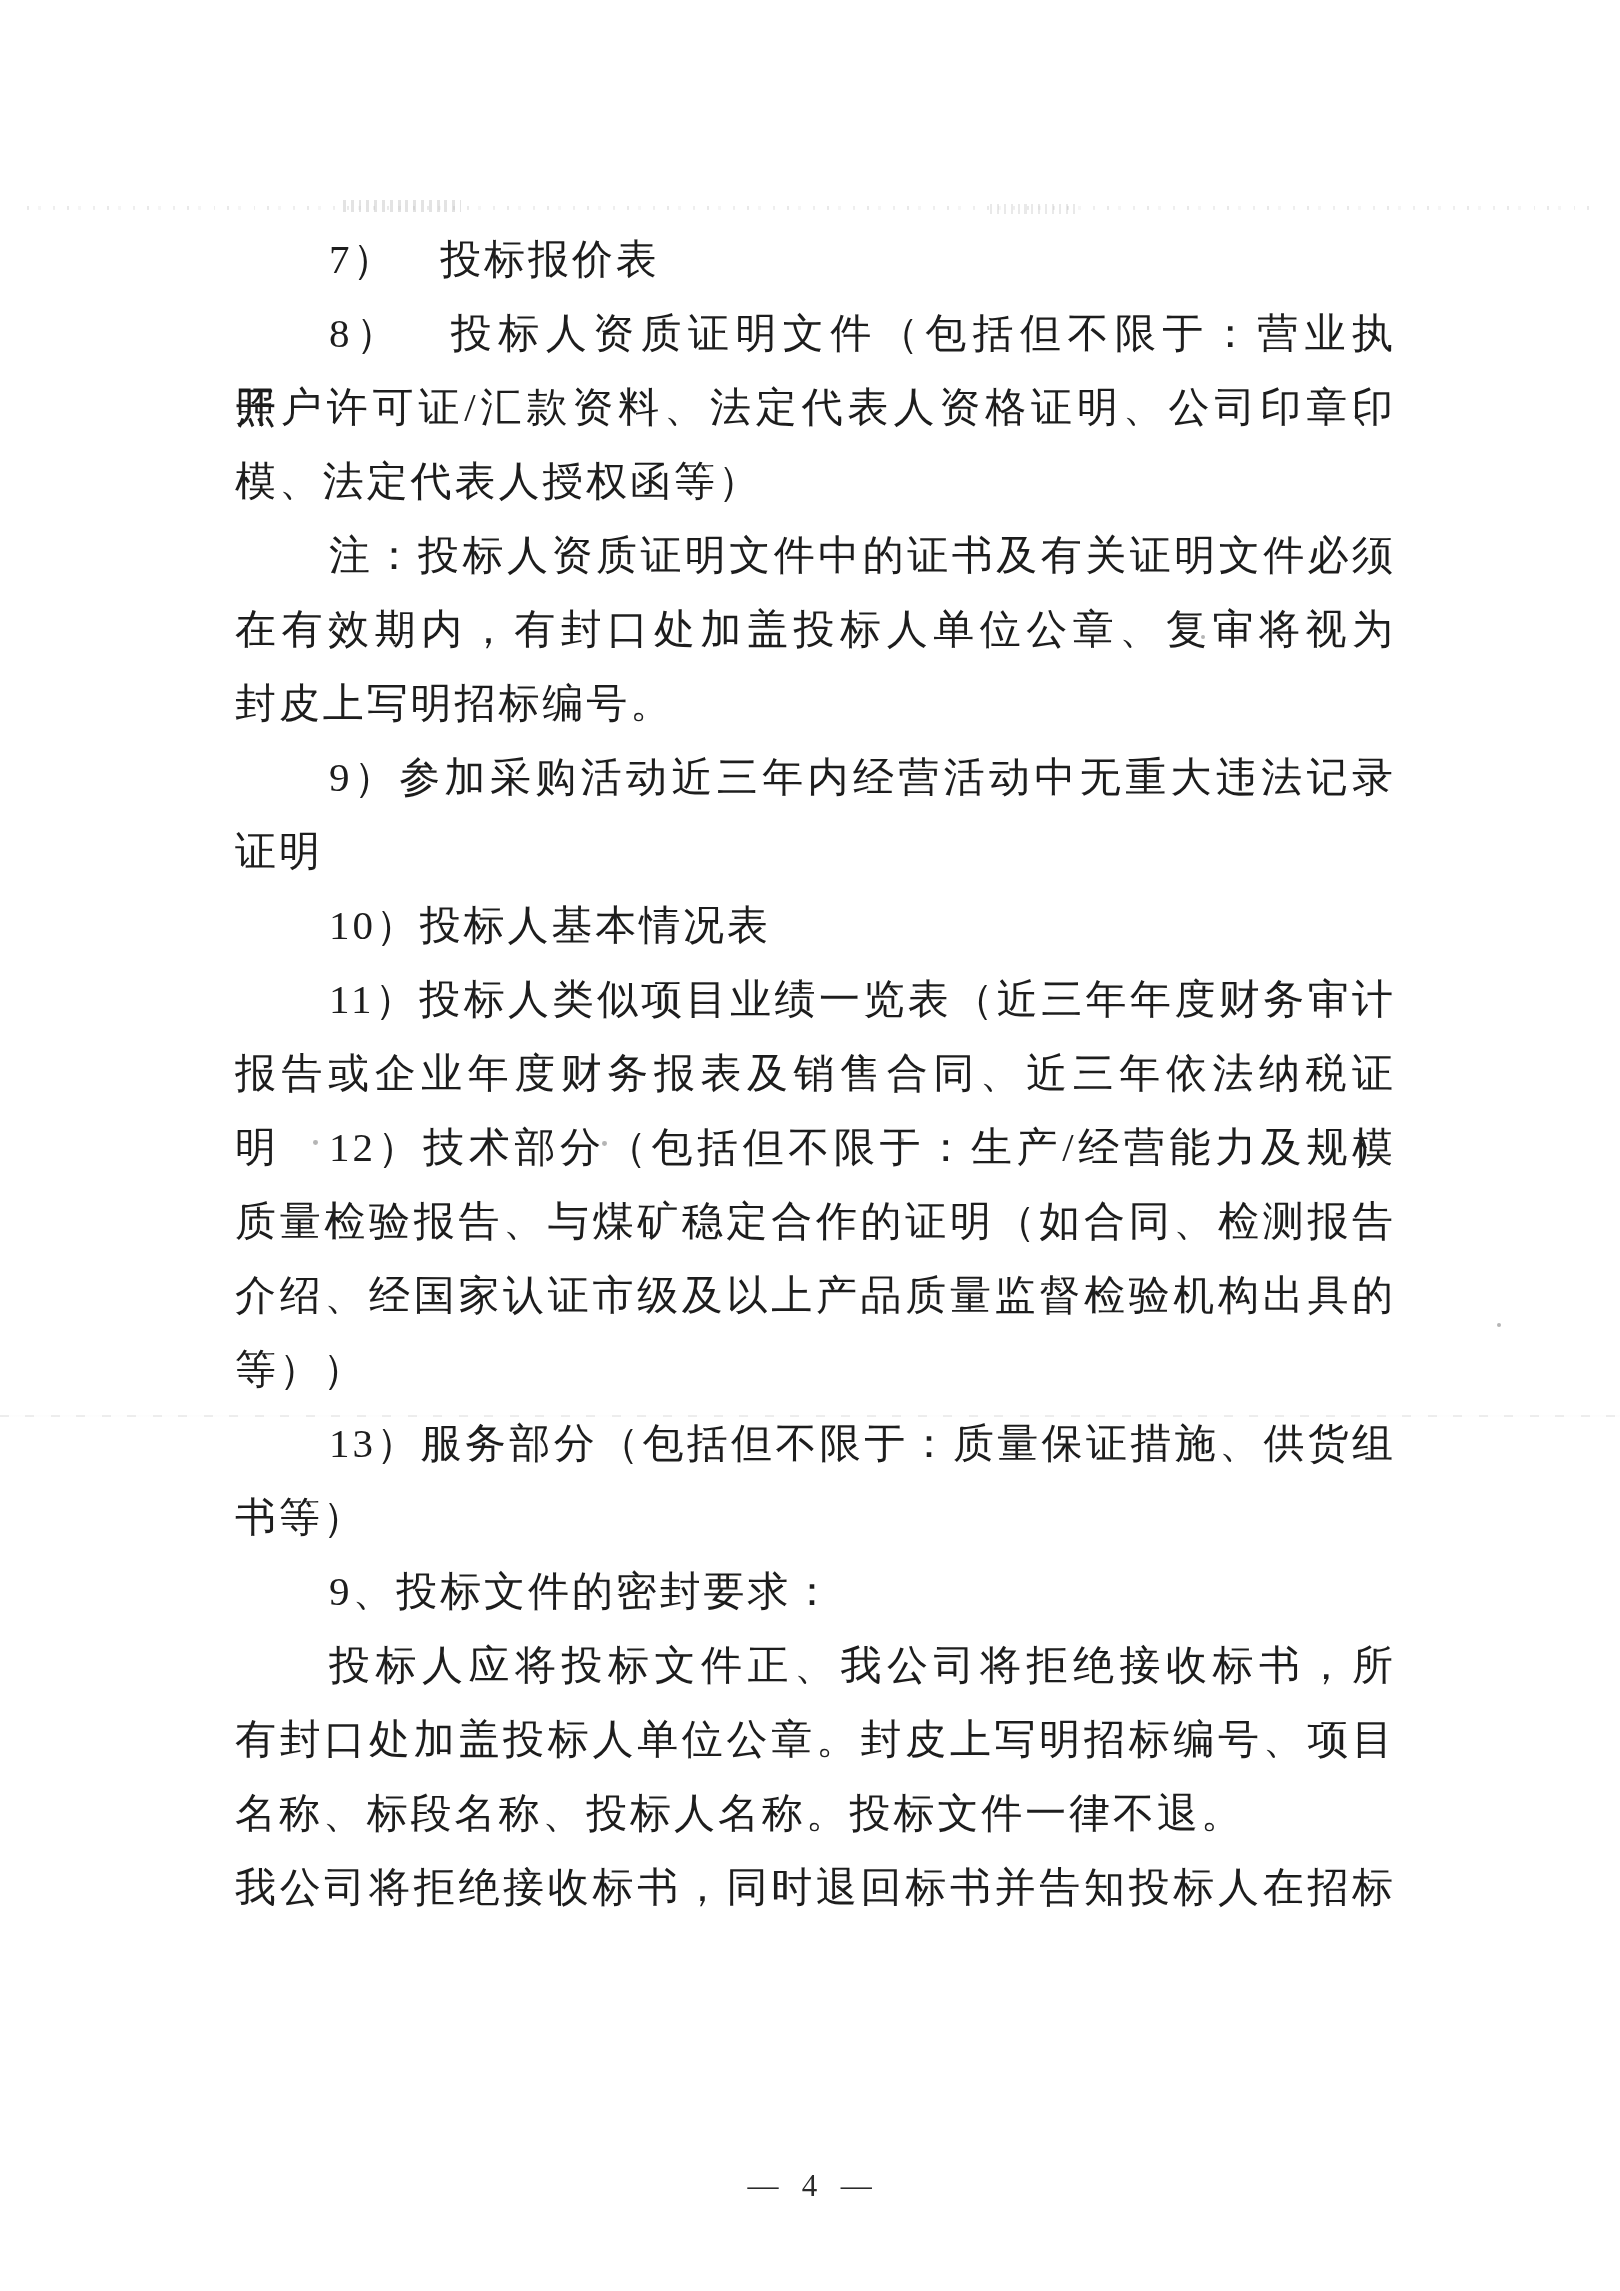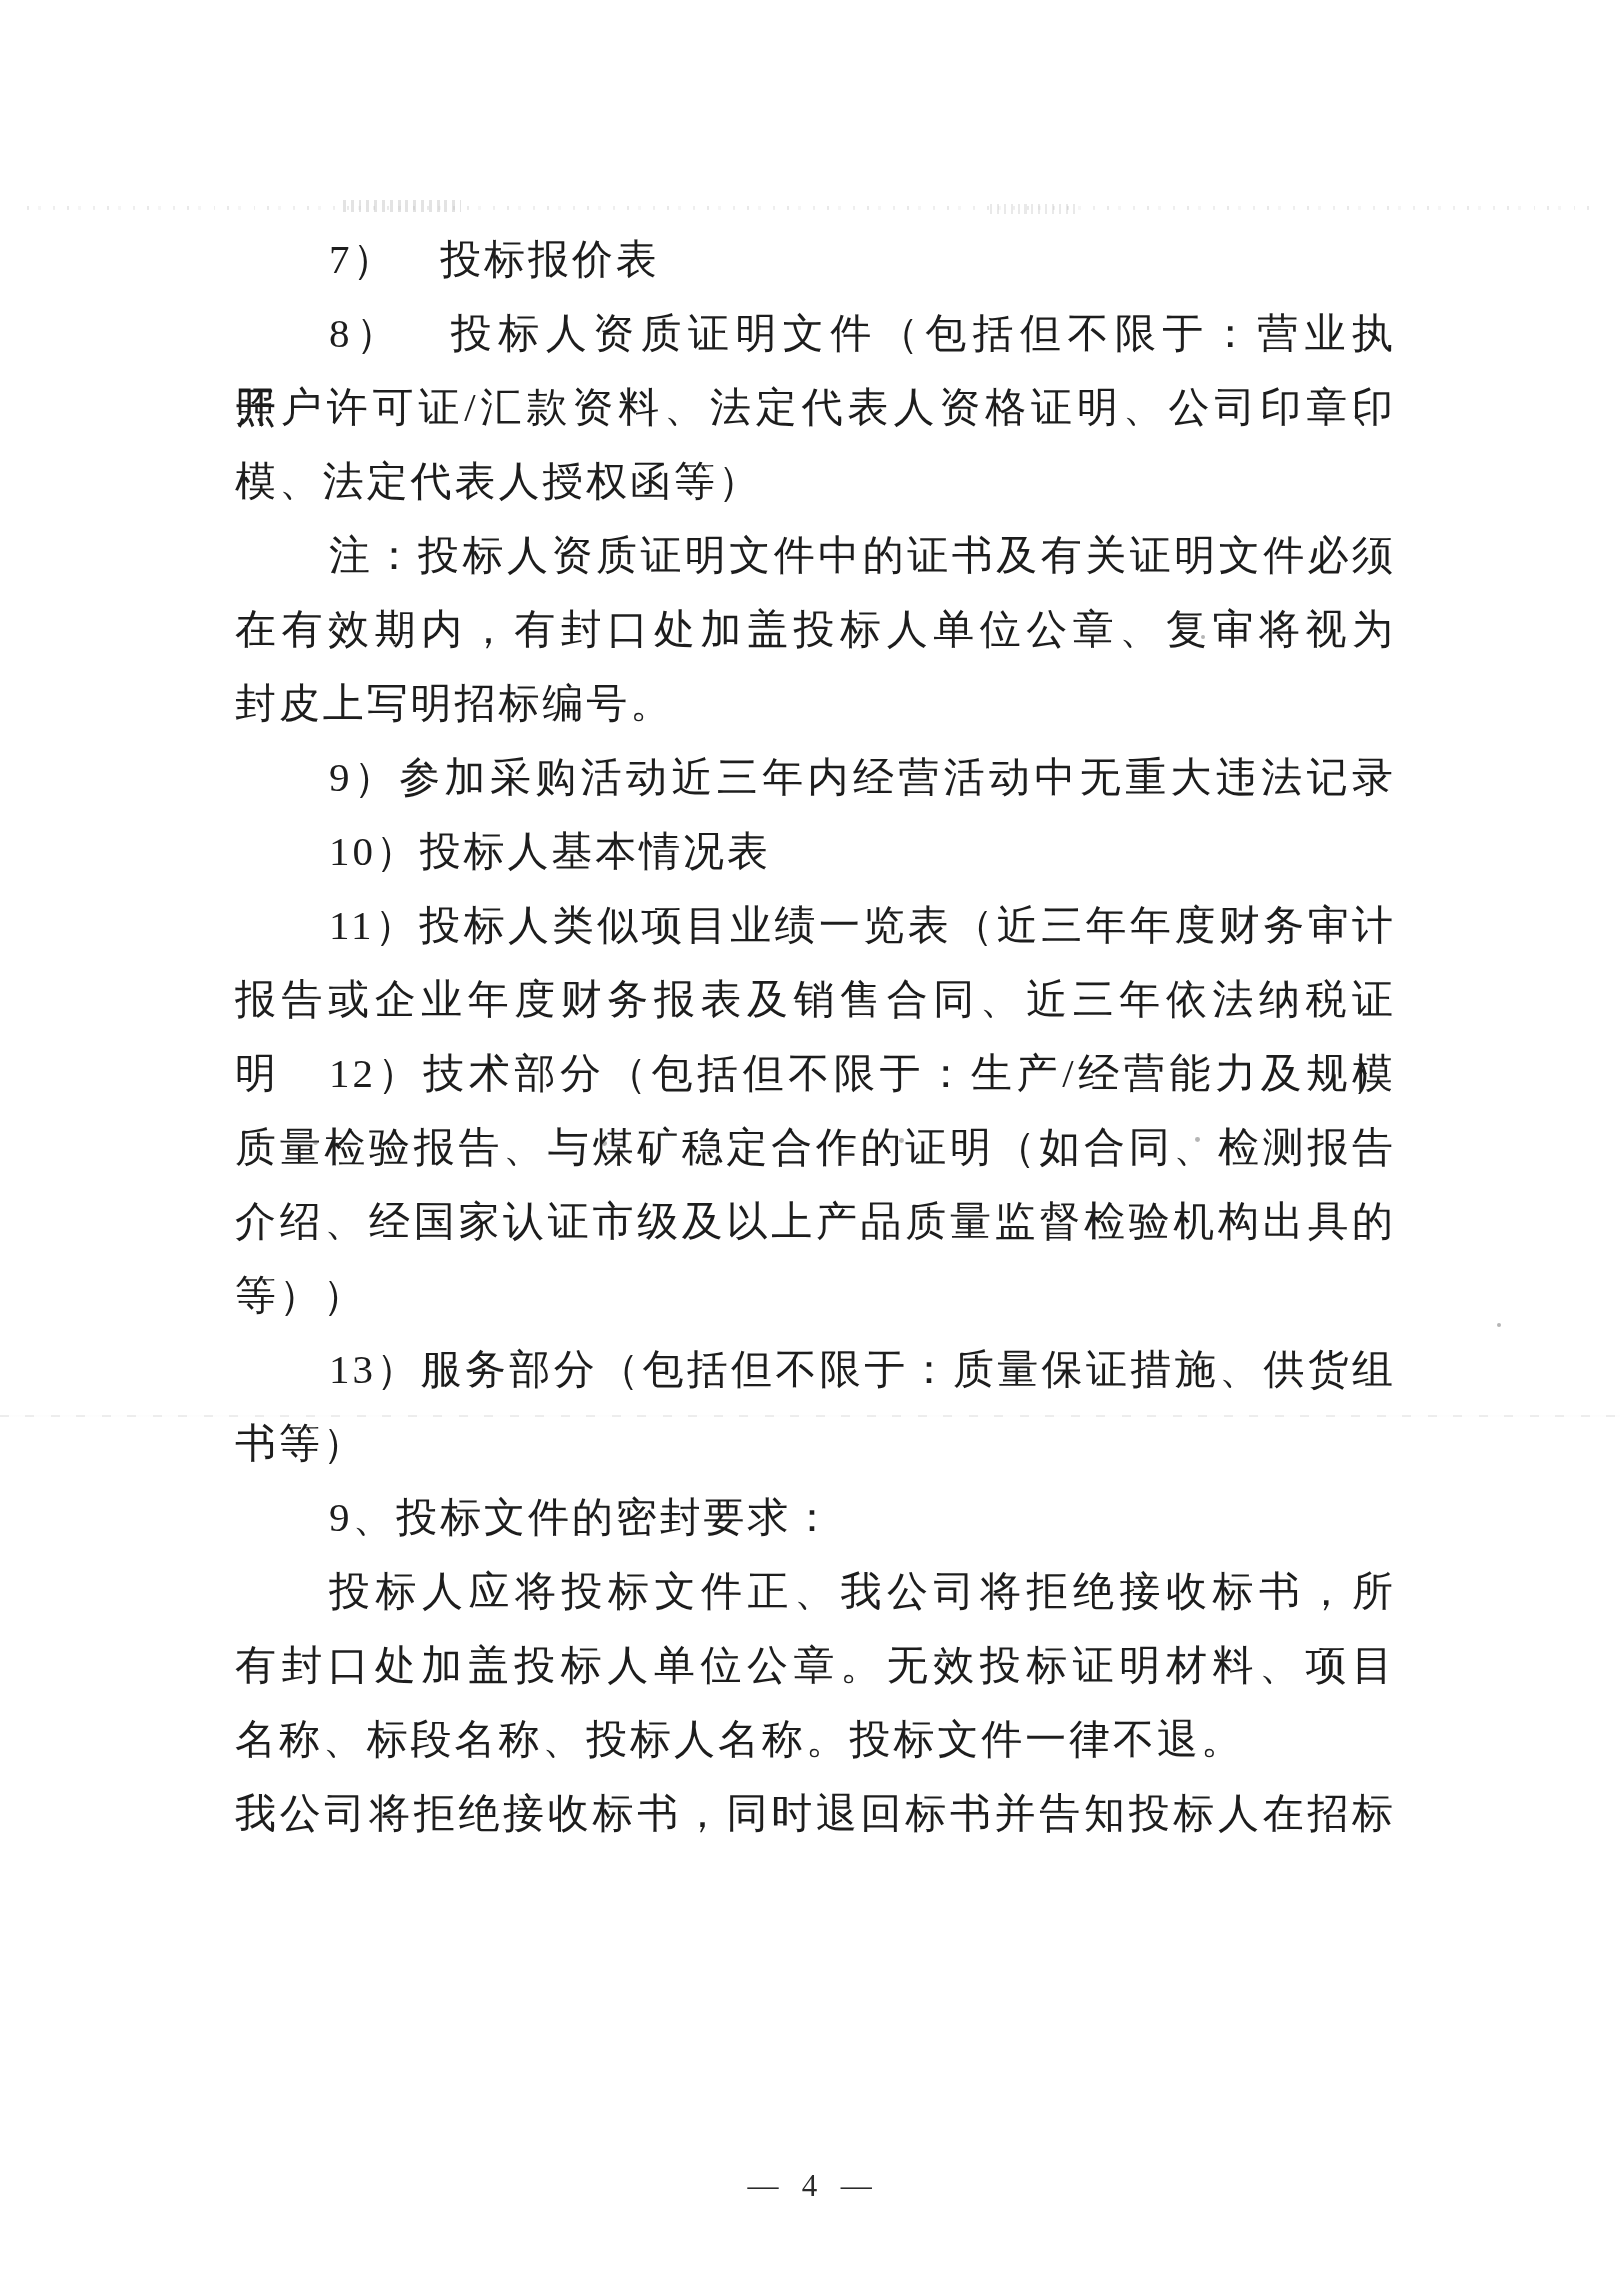--- a/index.html
+++ b/index.html
@@ -102,32 +102,33 @@
 
   <div class="text-block">
     <div class="ln indent">7）　投标报价表</div>
     <div class="ln indent just">8）　投标人资质证明文件（包括但不限于：营业执照、</div>
     <div class="ln just">开户许可证/汇款资料、法定代表人资格证明、公司印章印</div>
     <div class="ln">模、法定代表人授权函等）</div>
     <div class="ln indent just">注：投标人资质证明文件中的证书及有关证明文件必须</div>
     <div class="ln just">在有效期内，有封口处加盖投标人单位公章、复审将视为</div>
     <div class="ln">封皮上写明招标编号。</div>
     <div class="ln indent just">9）参加采购活动近三年内经营活动中无重大违法记录</div>
+    <div class="ln">证明</div>
     <div class="ln indent">10）投标人基本情况表</div>
     <div class="ln indent just">11）投标人类似项目业绩一览表（近三年年度财务审计</div>
     <div class="ln just">报告或企业年度财务报表及销售合同、近三年依法纳税证明）</div>
     <div class="ln indent just">12）技术部分（包括但不限于：生产/经营能力及规模</div>
     <div class="ln just">质量检验报告、与煤矿稳定合作的证明（如合同、检测报告</div>
     <div class="ln just">介绍、经国家认证市级及以上产品质量监督检验机构出具的</div>
     <div class="ln">等））</div>
     <div class="ln indent just">13）服务部分（包括但不限于：质量保证措施、供货组</div>
     <div class="ln">书等）</div>
     <div class="ln indent">9、投标文件的密封要求：</div>
     <div class="ln indent just">投标人应将投标文件正、我公司将拒绝接收标书，所</div>
-    <div class="ln just">有封口处加盖投标人单位公章。无效投标证明材料、项目</div>
+    <div class="ln just">有封口处加盖投标人单位公章。封皮上写明招标编号、项目</div>
     <div class="ln">名称、标段名称、投标人名称。投标文件一律不退。</div>
     <div class="ln just">我公司将拒绝接收标书，同时退回标书并告知投标人在招标</div>
   </div>
 
   <div class="artifact-line"></div>
 
   <div class="speck s1"></div>
   <div class="speck s2"></div>
   <div class="speck s3"></div>
   <div class="speck s4"></div>

